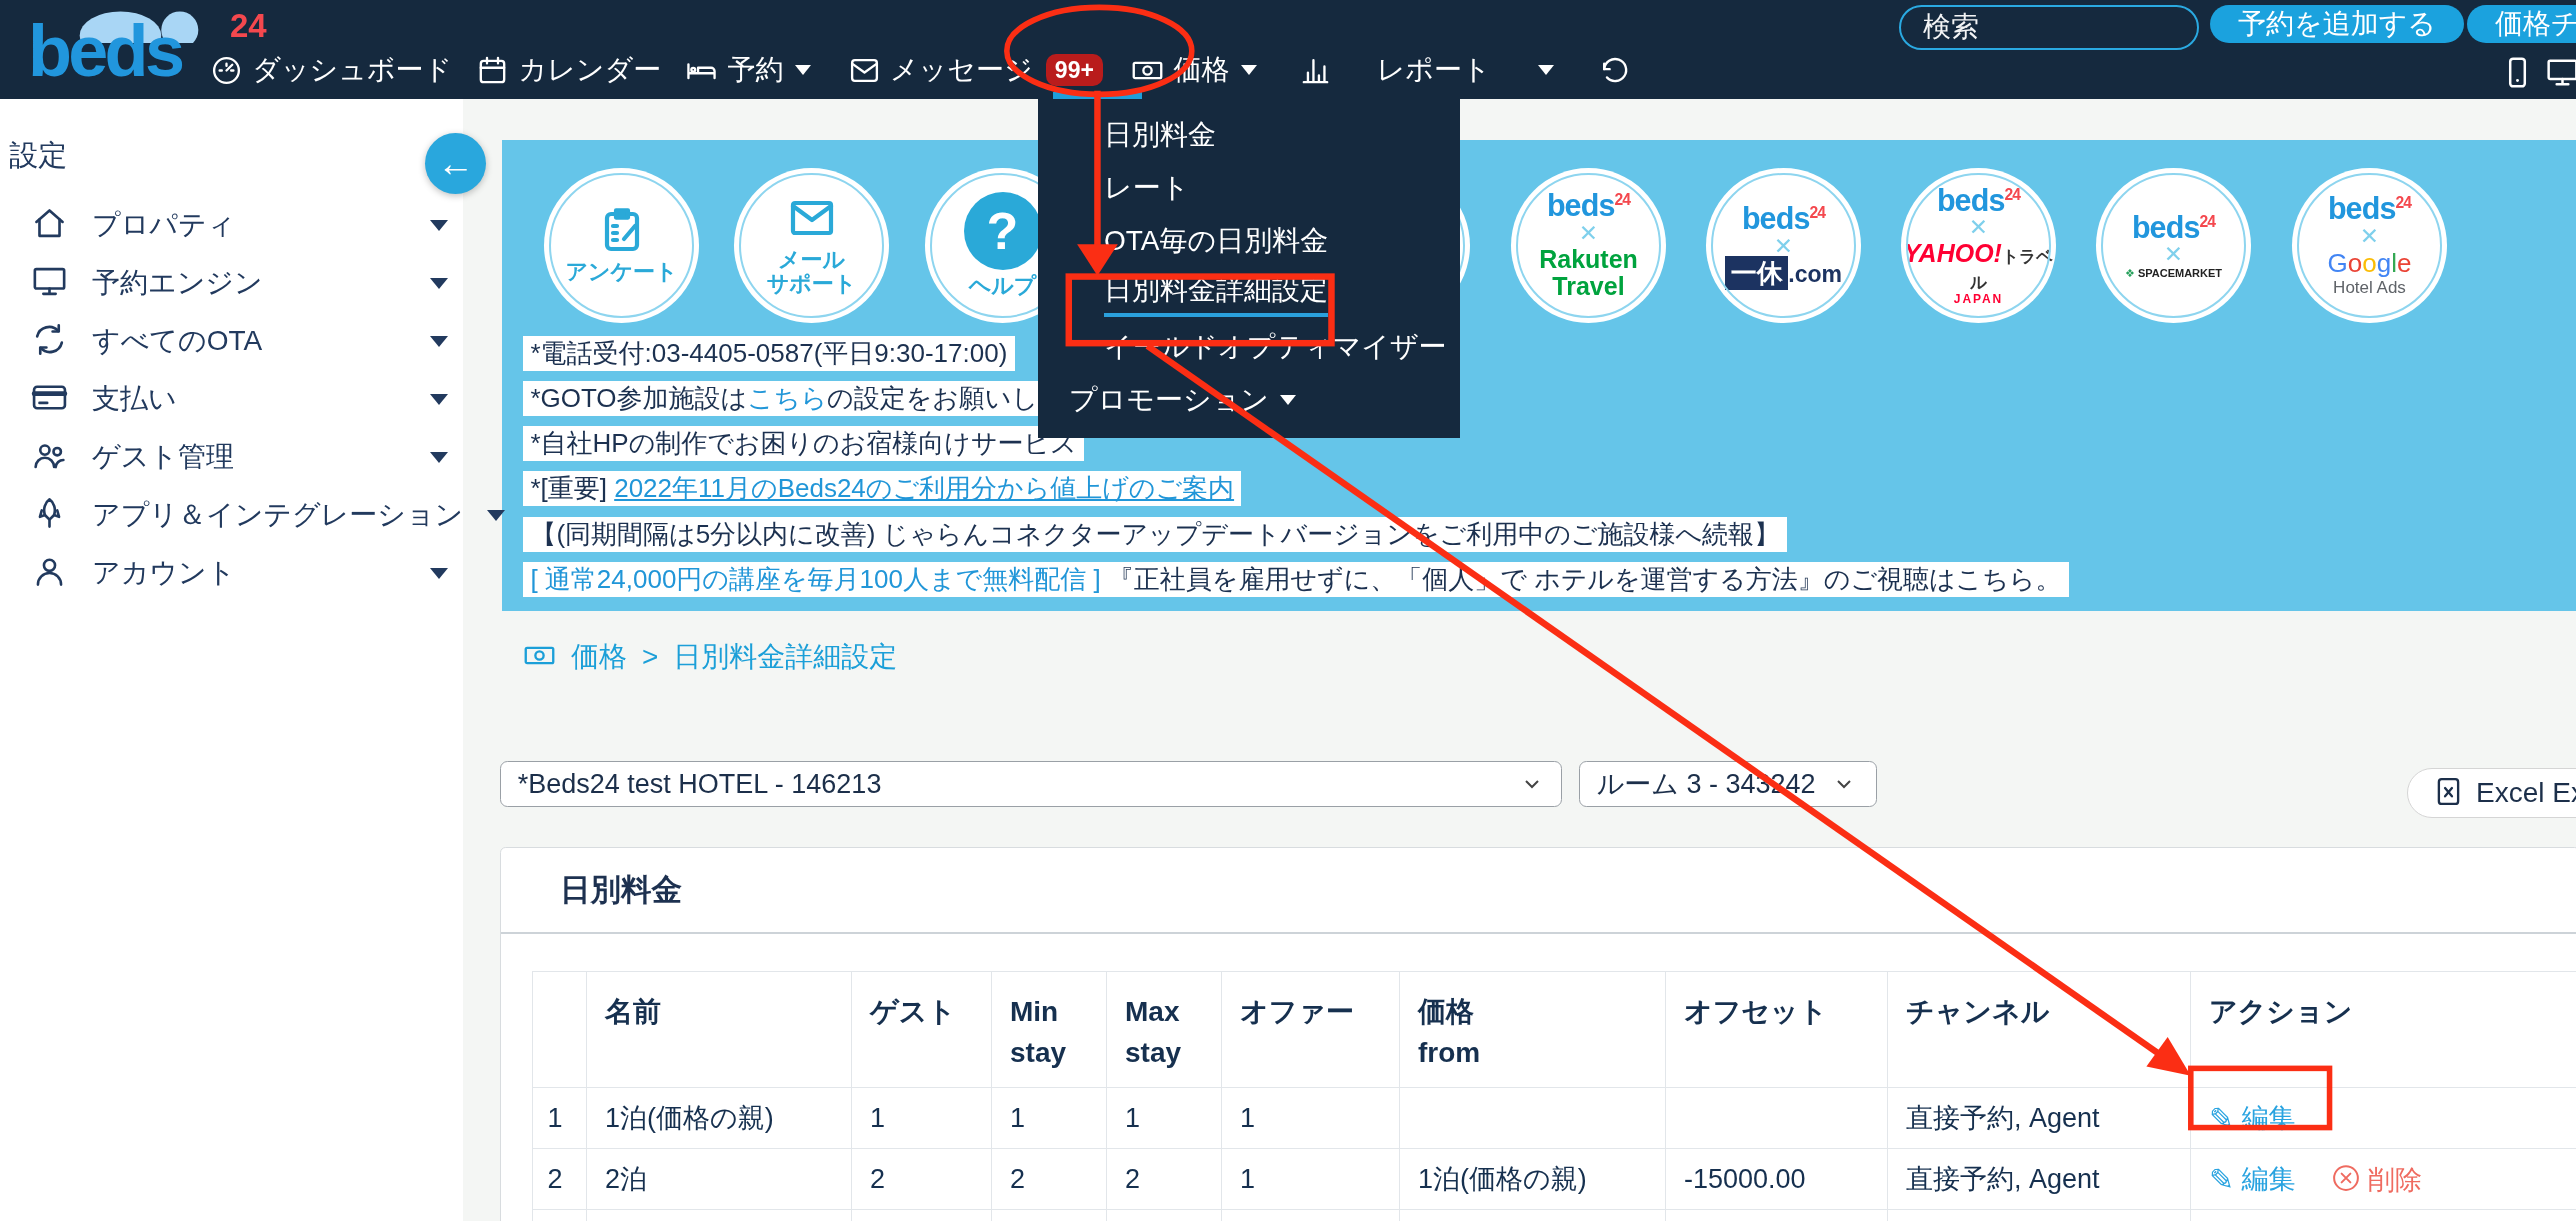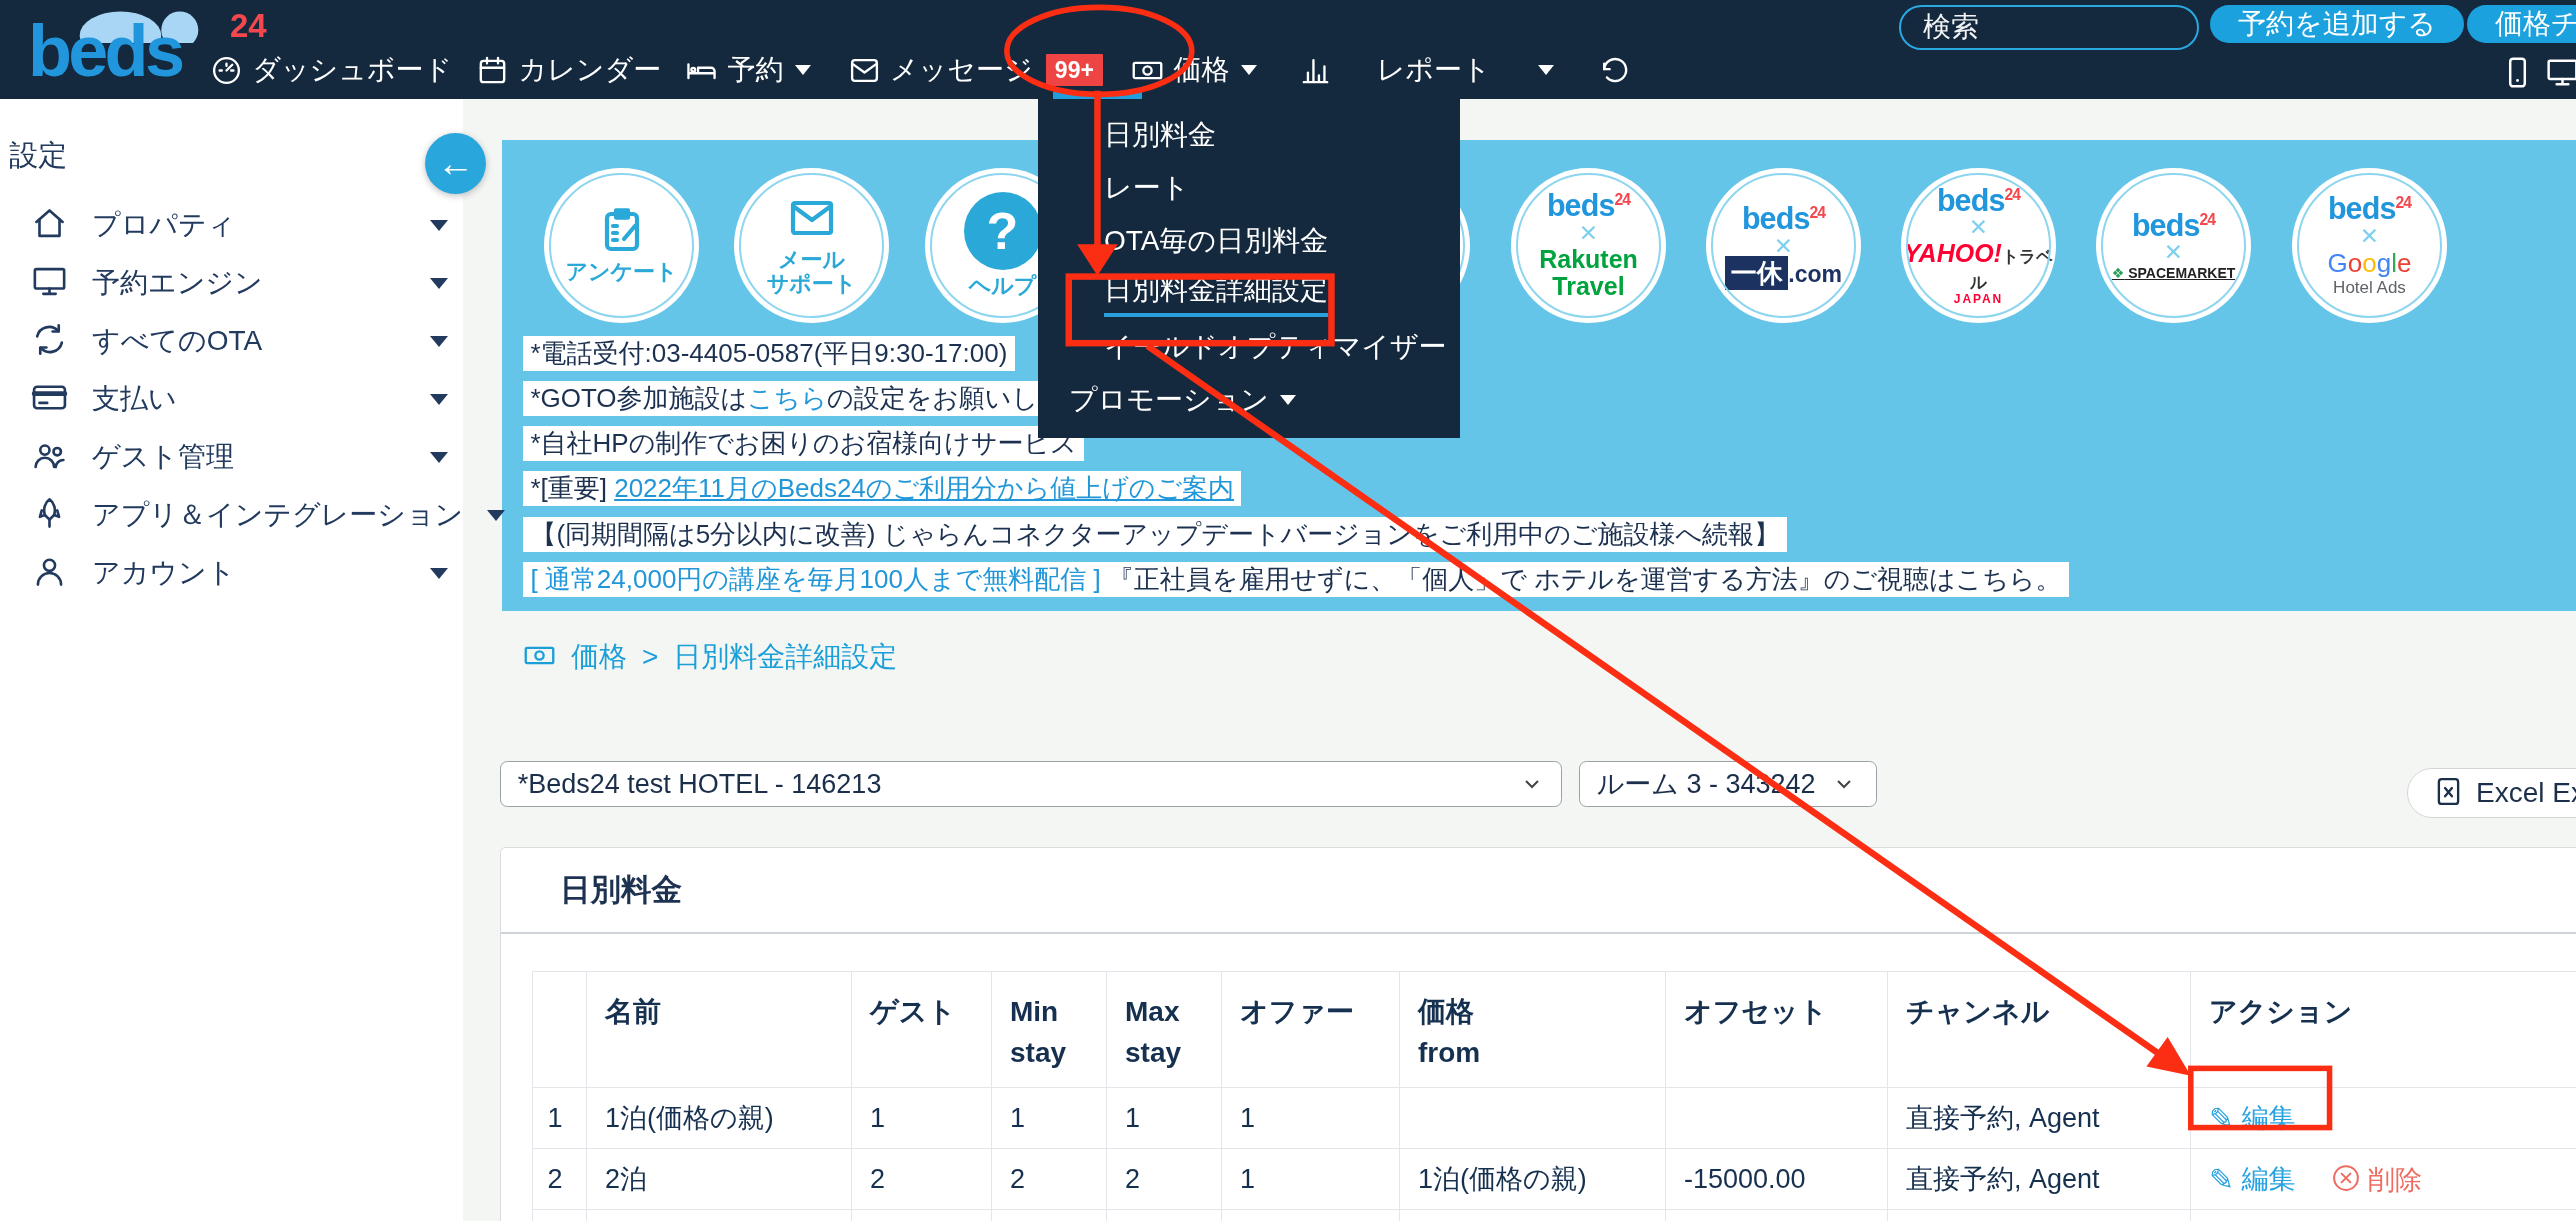--- a/index.html
+++ b/index.html
@@ -15,21 +15,21 @@
   #logo-badge{position:absolute;left:202px;top:5.6px;font-size:33px;font-weight:800;color:#f4484e;}
   #mainnav{position:absolute;left:210px;top:46px;height:48px;display:flex;align-items:center;color:#fff;}
   .nav-item{display:flex;align-items:center;gap:9.3px;font-size:28px;white-space:nowrap;cursor:pointer;}
   .nav-item:nth-child(2){margin-left:24px;}
   .nav-item:nth-child(3){margin-left:24px;}
   .nav-item:nth-child(4){margin-left:37px;}
   .nav-item:nth-child(5){margin-left:28px;}
   .nav-item:nth-child(6){margin-left:42px;gap:45px;}
   .nav-item:nth-child(7){margin-left:44px;}
   .nav-item .ic{font-size:33px;display:inline-flex;}
-  .badge{background:#ef4444;color:#fff;font-size:23px;font-weight:bold;padding:2.8px 9.3px;border-radius:1px;margin-left:3.7px;}
+  .badge{background:#b91c1c;color:#fff;font-size:23px;font-weight:bold;padding:2.8px 9.3px;border-radius:10px;margin-left:3.7px;}
   .caret-sm{display:inline-block;width:0;height:0;border-left:8.3px solid transparent;border-right:8.3px solid transparent;border-top:10.2px solid currentColor;margin-left:1.9px;}
   #nav-underline{position:absolute;left:1053px;top:92px;width:89px;height:7.4px;background:#1f9fdb;}
   #search{position:absolute;left:1899px;top:4.6px;width:252px;height:41px;border-radius:24px;border:2.8px solid #2aa9e1;background:transparent;color:#fff;font-size:28px;padding:0 22px;outline:none;}
   #search::placeholder{color:#fff;opacity:.95;}
   .nav-btn{position:absolute;top:4.6px;height:38px;border-radius:25px;background:#1ba2de;border:none;color:#fff;font-size:28px;padding:0 28px;cursor:pointer;white-space:nowrap;}
   #btn-add{left:2210px;}
   #btn-price{left:2467px;width:241px;text-align:left;}
   #ic-phone{position:absolute;left:2500px;top:54px;color:#fff;font-size:35px;}
   #ic-monitor{position:absolute;left:2545px;top:54px;color:#fff;font-size:35px;}
   .ic svg{width:1em;height:1em;stroke:currentColor;fill:none;stroke-width:1.7;stroke-linecap:round;stroke-linejoin:round;vertical-align:-0.12em;}
@@ -54,21 +54,21 @@
   .p-beds{color:#2196dd;font-weight:800;font-size:30.5px;line-height:1;letter-spacing:-0.9px;}
   .p-beds sup{color:#f4484e;font-size:15.7px;font-weight:800;}
   .p-x{color:#7fd0ec;font-size:23px;line-height:1.1;}
   .p-logo{font-size:23px;font-weight:bold;line-height:1.1;}
   .lg-rakuten{color:#00a33e;font-size:25px;}
   .lg-ikkyu .sq{background:#1c3361;color:#fff;padding:1.9px 5.6px;font-size:26px;}
   .lg-ikkyu{color:#1c3361;}
   .lg-yahoo .y{color:#ff0033;font-style:italic;font-size:25px;}
   .lg-yahoo .jp{display:block;color:#ff0033;font-size:12px;letter-spacing:1.9px;}
   .lg-yahoo .tr{color:#333;font-size:16.7px;}
-  .lg-space{color:#222;font-size:14px;text-decoration:underline;}
+  .lg-space{color:#222;font-size:11px;}
   .lg-space .dm{color:#27a05c;}
   .lg-google .g1{color:#4285F4;}.lg-google .g2{color:#EA4335;}.lg-google .g3{color:#FBBC05;}
   .lg-google .g4{color:#4285F4;}.lg-google .g5{color:#34A853;}.lg-google .g6{color:#EA4335;}
   .lg-google{font-size:26px;font-weight:normal;}
   .lg-google .sub{display:block;color:#5f6368;font-size:17px;margin-top:1.9px;}
   #notices{position:absolute;left:21px;top:196px;display:flex;flex-direction:column;gap:10.2px;align-items:flex-start;z-index:6;}
   .notice{background:#fff;padding:1.9px 7.4px;font-size:26px;color:#1c3150;white-space:nowrap;line-height:1.2;}
   .notice .t-link{color:#2196d8;cursor:pointer;}
   .notice .t-link-u{color:#2196d8;text-decoration:underline;cursor:pointer;}
 

